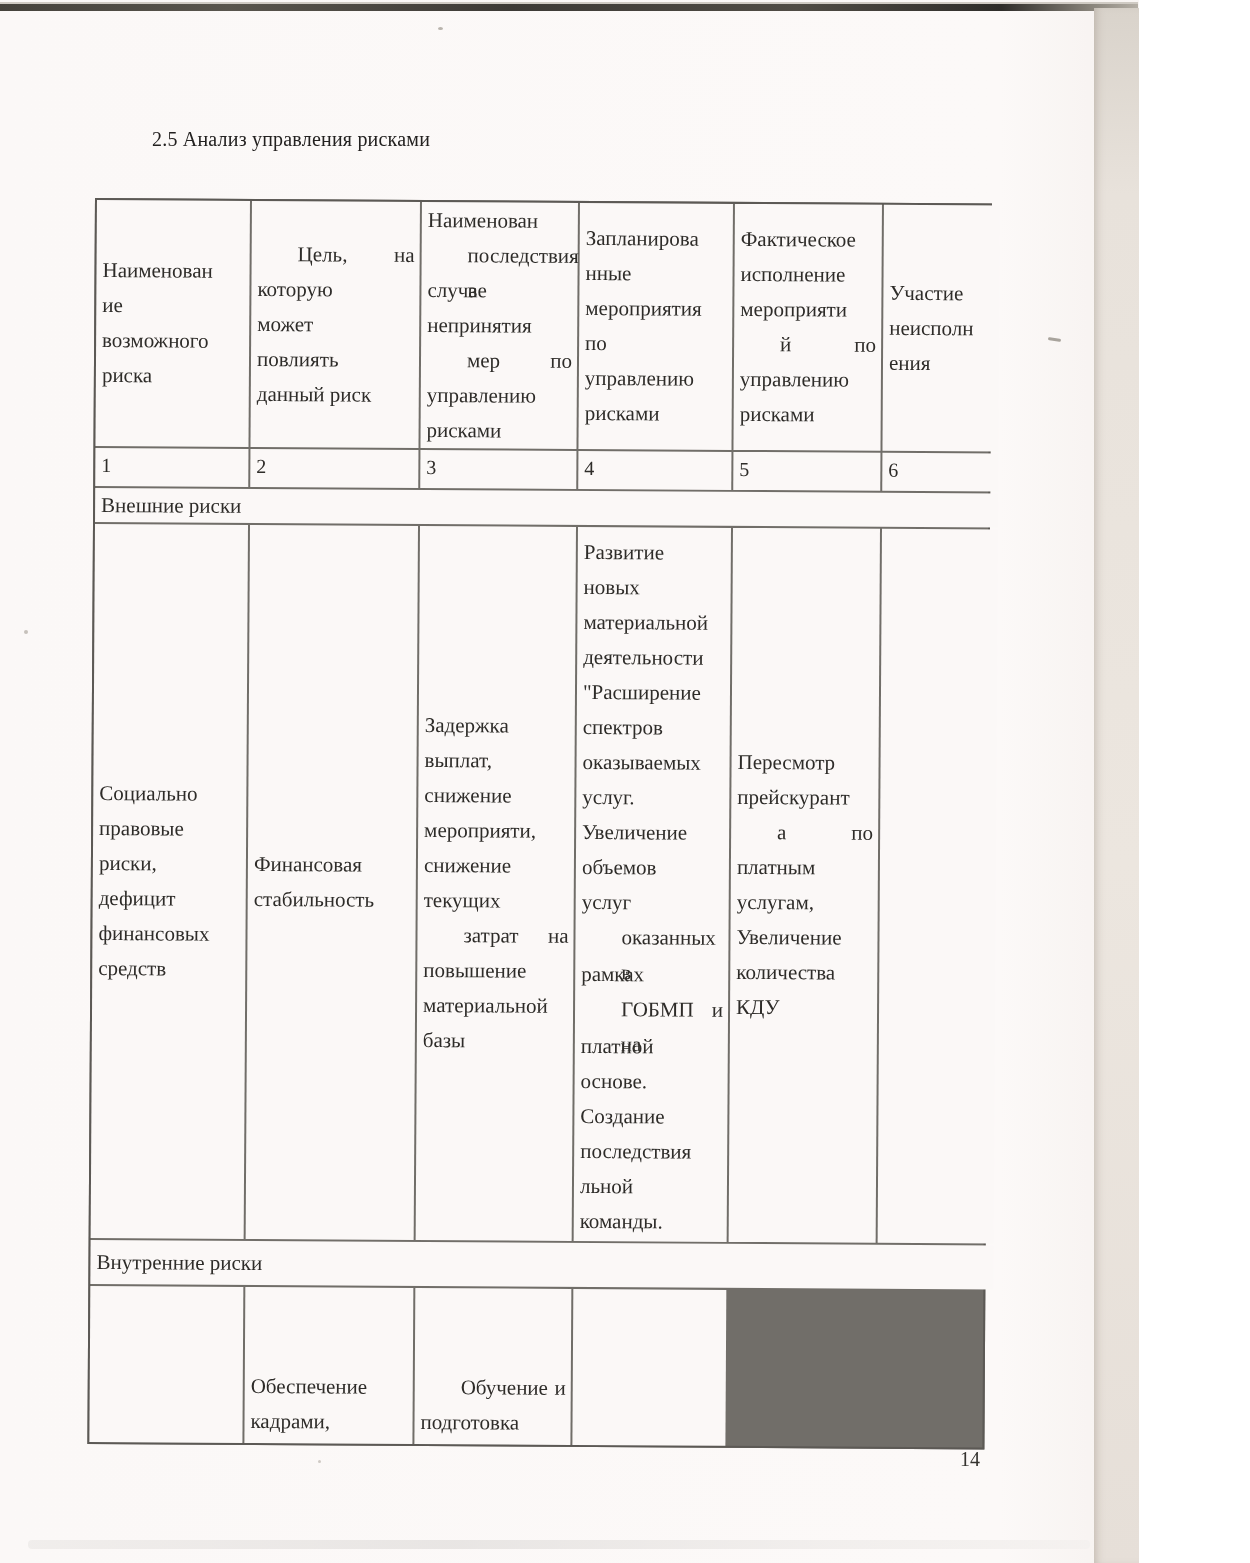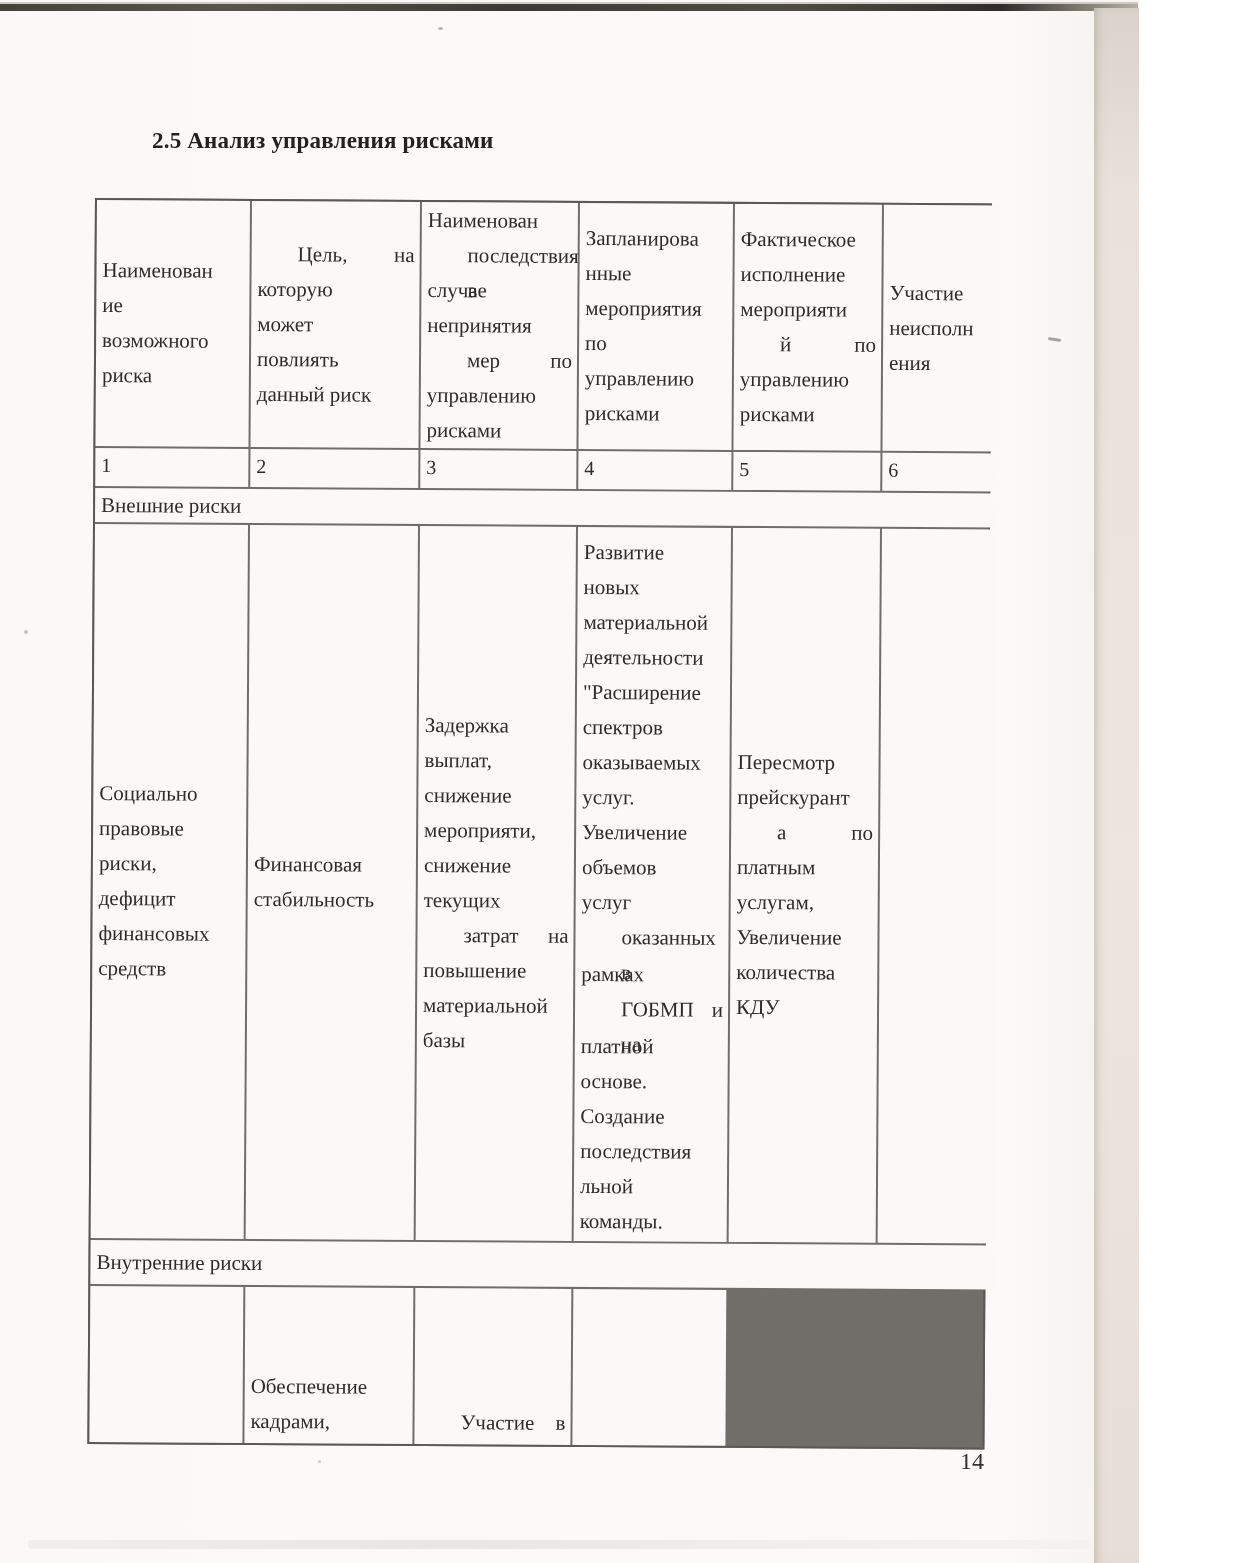--- a/index.html
+++ b/index.html
@@ -37,25 +37,25 @@
   .speck-dash{
     position:absolute;left:1048px;top:338px;width:13px;height:3px;
     background:#a8a39c;transform:rotate(8deg);border-radius:2px;
   }
   .speck-dot-1{position:absolute;left:24px;top:630px;width:4px;height:4px;background:#c6c1bb;border-radius:50%;}
   .speck-dot-2{position:absolute;left:318px;top:1460px;width:3px;height:3px;background:#cfcac4;border-radius:50%;}
   .speck-dot-3{position:absolute;left:438px;top:27px;width:5px;height:3px;background:#b9b4ad;border-radius:50%;}
 
   .title{
     position:absolute;left:152px;top:128px;margin:0;
-    font-size:23px;font-weight:bold;color:#232120;letter-spacing:.2px;
+    font-size:20px;font-weight:normal;color:#232120;letter-spacing:.2px;
   }
   .pagenum{
     position:absolute;left:960px;top:1448px;
-    font-size:24px;color:#35332f;
+    font-size:20px;color:#35332f;
   }
 
   
   .risk-table{
     position:absolute;left:95px;top:198px;
     display:grid;
     grid-template-columns:153px 168px 156px 153px 147px 116px;
     grid-template-rows:246px 38px 34px 714px 44px 156px;
     gap:2px;
     background:#716e69;
@@ -213,19 +213,20 @@
     <div class="cell vc"></div>
 
     <div class="cell section">Внутренние риски</div>
 
     <div class="cell vb"></div>
     <div class="cell vb">
         <div class="ln">Обеспечение</div>
         <div class="ln">кадрами,</div>
       </div>
     <div class="cell vb">
-        <div class="ln j">Участие в</div>
+        <div class="ln j">Обучение и</div>
+        <div class="ln">подготовка</div>
       </div>
     <div class="cell vb"></div>
   </div>
 
   <div class="pagenum">14</div>
 </div>
 
 </body></html>

